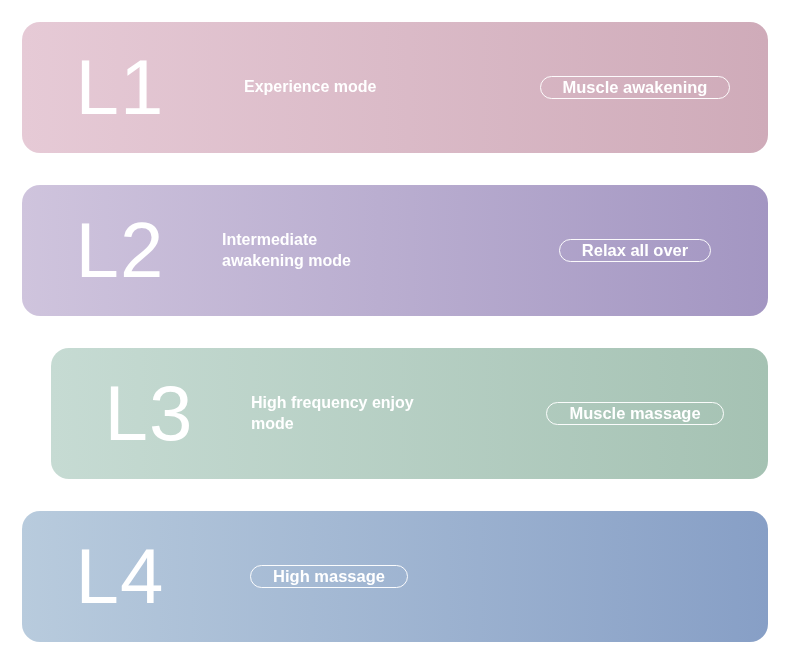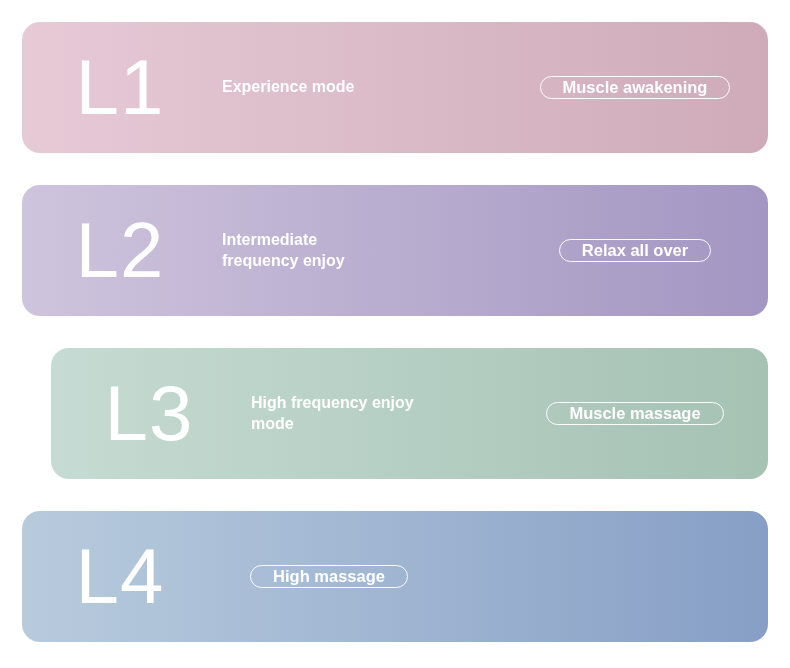--- a/index.html
+++ b/index.html
@@ -77,32 +77,32 @@
     font-family: "Liberation Sans", sans-serif;
     cursor: pointer;
     line-height: 1.2;
   }
 </style>
 </head>
 <body style="background: rgb(255, 255, 255);">
 
 <div id="level-list">
 
-  <div class="level-card" style="background: linear-gradient(90deg, rgb(230, 202, 214) 0%, rgb(207, 171, 185) 100%);">
+  <div class="level-card" style="background: linear-gradient(90deg, rgb(230, 202, 214) 0%, rgb(207, 171, 185) 100%); gap: 22px;">
     <div class="level-badge">L1</div>
     <div class="level-mode">Experience mode</div>
     <div class="level-pill-wrap">
       <button class="level-pill">Muscle awakening</button>
     </div>
   </div>
 
   <div class="level-card" style="background: linear-gradient(90deg, rgb(207, 196, 221) 0%, rgb(163, 150, 194) 100%);">
     <div class="level-badge">L2</div>
     <div class="level-mode">Intermediate
-frequency enjoy</div>
+awakening mode</div>
     <div class="level-pill-wrap">
       <button class="level-pill">Relax all over</button>
     </div>
   </div>
 
   <div class="level-card" style="background: linear-gradient(90deg, rgb(198, 219, 211) 0%, rgb(165, 194, 179) 100%); margin-left: 29px;">
     <div class="level-badge">L3</div>
     <div class="level-mode">High frequency enjoy
 mode</div>
     <div class="level-pill-wrap">

